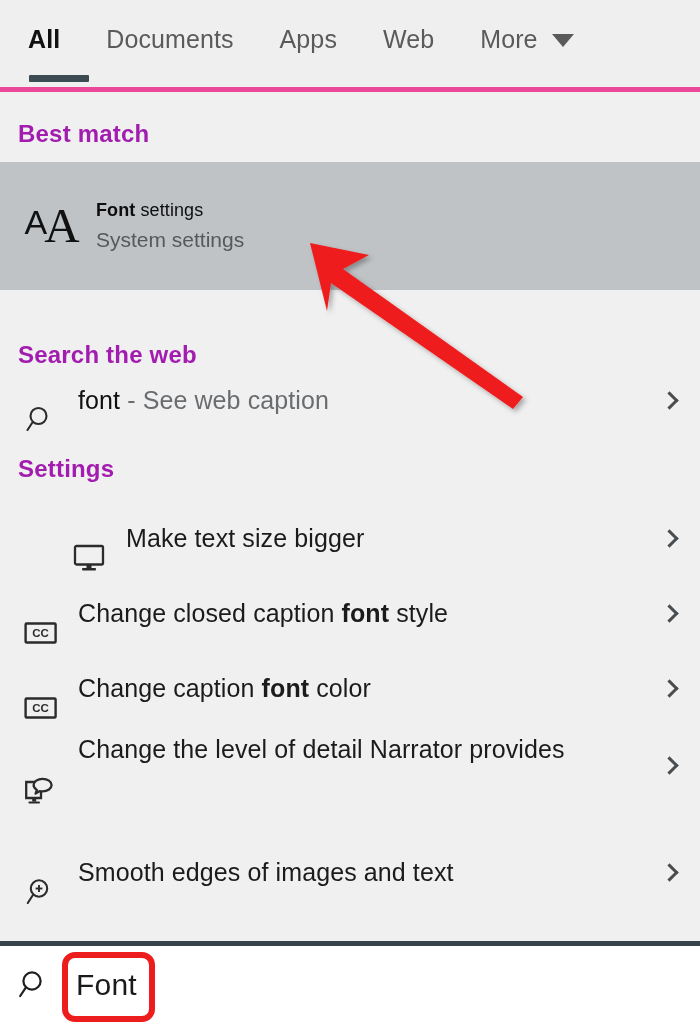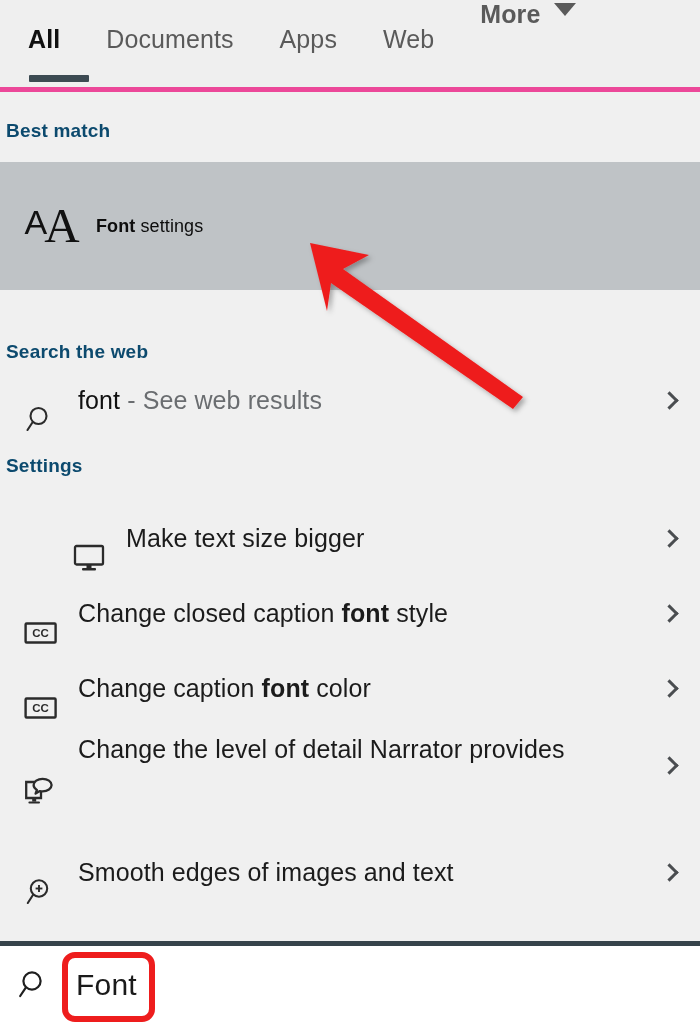--- a/index.html
+++ b/index.html
@@ -49,38 +49,37 @@
     position: absolute;
     left: 1px;
     bottom: 10px;
     width: 60px;
     height: 7px;
     background: #3c4a52;
     border-radius: 1px;
   }
   .tab-more {
     display: flex;
-    align-items: flex-start;
+    align-items: center;
     gap: 14px;
-    font-weight: bold;
   }
   .caret-down {
     width: 0; height: 0;
     border-left: 11px solid transparent;
     border-right: 11px solid transparent;
     border-top: 13px solid #5a5a5a;
     margin-top: 3px;
   }
 
   
   .section-header {
-    font-size: 19px;
+    font-size: 24px;
     font-weight: bold;
-    color: #0c4a6e;
-    padding-left: 6px;
+    color: #a21caf;
+    padding-left: 18px;
     letter-spacing: .2px;
   }
 
   
   .best-match-header {
     position: absolute;
     top: 120px; left: 0;
   }
   .best-row {
     position: absolute;
@@ -259,34 +258,35 @@
   <div class="best-icon">
     <span class="aa-icon">
       <span class="a-small">A</span>
         <span class="a-big">A</span>
     </span>
   </div>
   <div class="best-texts">
     <div class="best-title">
       <b>Font</b><span> settings</span>
     </div>
+    <div class="best-sub">System settings</div>
   </div>
 </div>
 
 <div class="section-header" style="position:absolute; top:341px; left:0;">Search the web</div>
 
 <div class="result-row" style="top:370px; height:60px;">
   <div class="row-icon">
     <svg class="ico" width="32" height="32" viewBox="0 0 32 32" aria-hidden="true">
       <circle cx="13.5" cy="12" r="8" fill="none" stroke="#2b2b2b" stroke-width="2.1"></circle>
       <line x1="7.6" y1="18.2" x2="2.5" y2="26" stroke="#2b2b2b" stroke-width="2.1" stroke-linecap="round"></line>
     </svg>
   </div>
   <div class="row-label">
-    <span class="strong">font</span><span class="muted"> - See web results</span>
+    <span class="strong">font</span><span class="muted"> - See web caption</span>
   </div>
   <div class="row-chevron">
     <span class="chev"></span>
   </div>
 </div>
 
 <div class="section-header" style="position:absolute; top:455px; left:0;">Settings</div>
 
 <div class="result-row" style="top:508px; height:60px;padding-left:48px;">
   <div class="row-icon">

